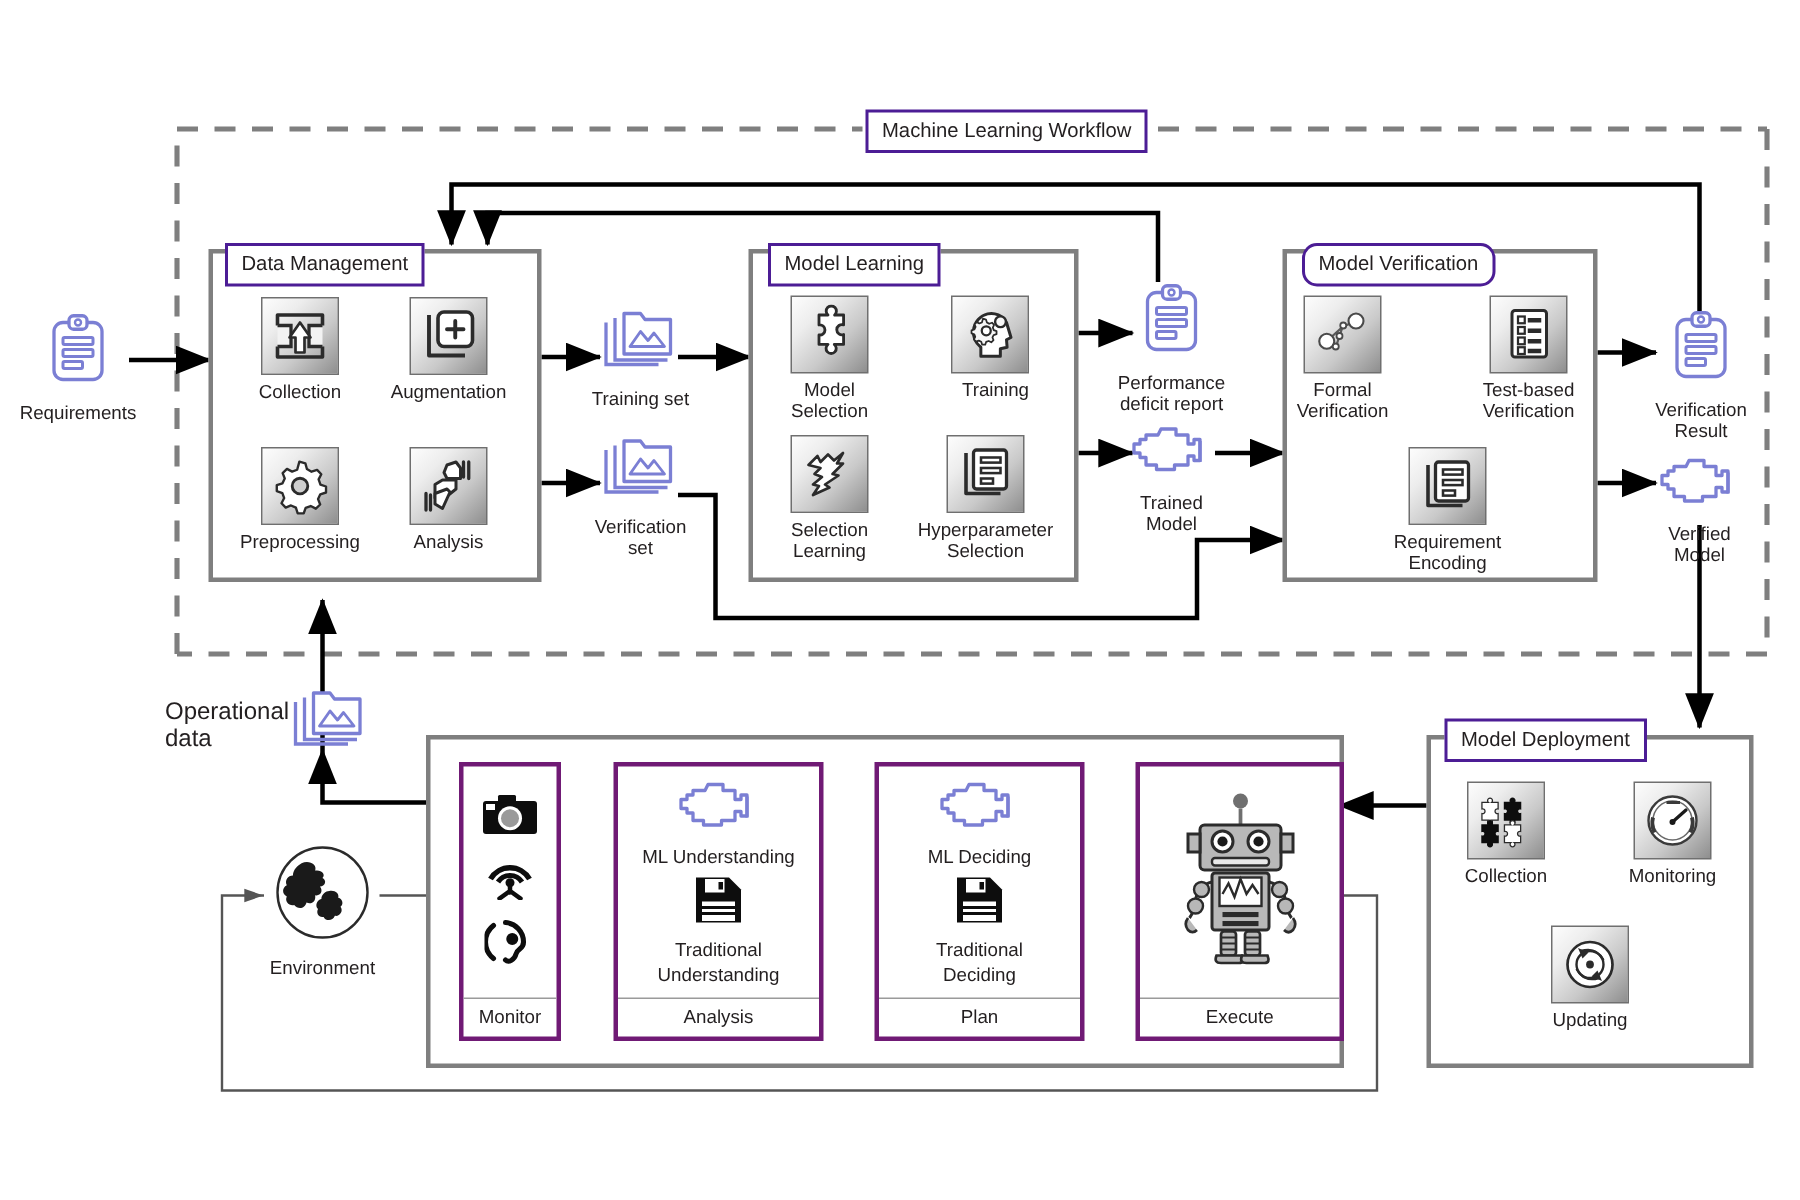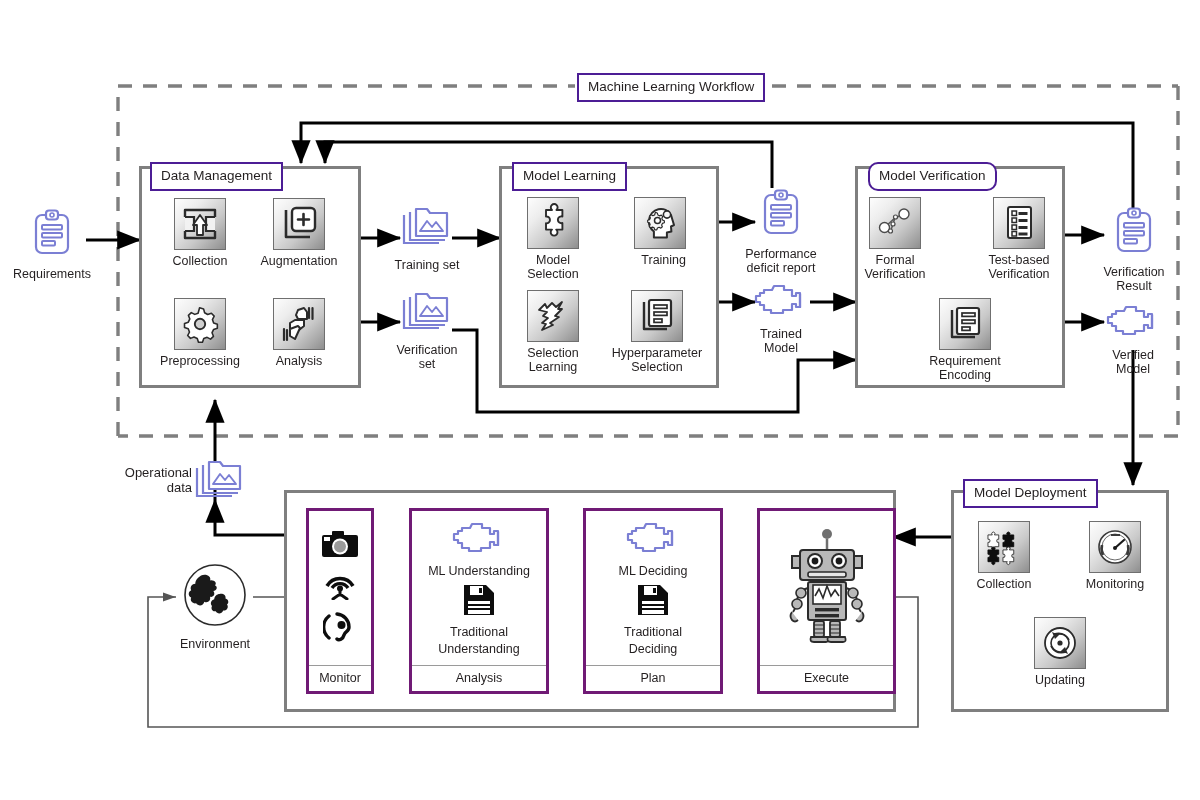--- a/index.html
+++ b/index.html
@@ -27,21 +27,21 @@
   .artefact{position:absolute;display:flex;flex-direction:column;align-items:center;}
   .artefact .cap{margin-top:3px;}
 
   
   .mapecell{position:absolute;border:3px solid #701a75;background:#fff;box-sizing:border-box;
             display:flex;flex-direction:column;}
   .mapebody{flex:1;display:flex;flex-direction:column;align-items:center;justify-content:center;gap:2px;}
   .mapefoot{border-top:1px solid #9a9a9a;text-align:center;font-size:12.5px;padding:5px 0 6px;}
   .mapelabel{font-size:12.5px;line-height:1.14;text-align:center;}
 
-  .plain{position:absolute;font-size:13px;line-height:1.15;text-align:right;}
+  .plain{position:absolute;font-size:16px;line-height:1.15;text-align:left;}
 </style>
 </head>
 <body>
 
 <div id="stage">
 
   <svg class="edges" viewBox="0 0 1200 800">
     <defs>
       <marker id="ahB" markerWidth="9" markerHeight="9" refX="7.6" refY="3.2" orient="auto" markerUnits="strokeWidth">
         <path d="M0,0 L8,3.2 L0,6.4 z" fill="#000"></path>

